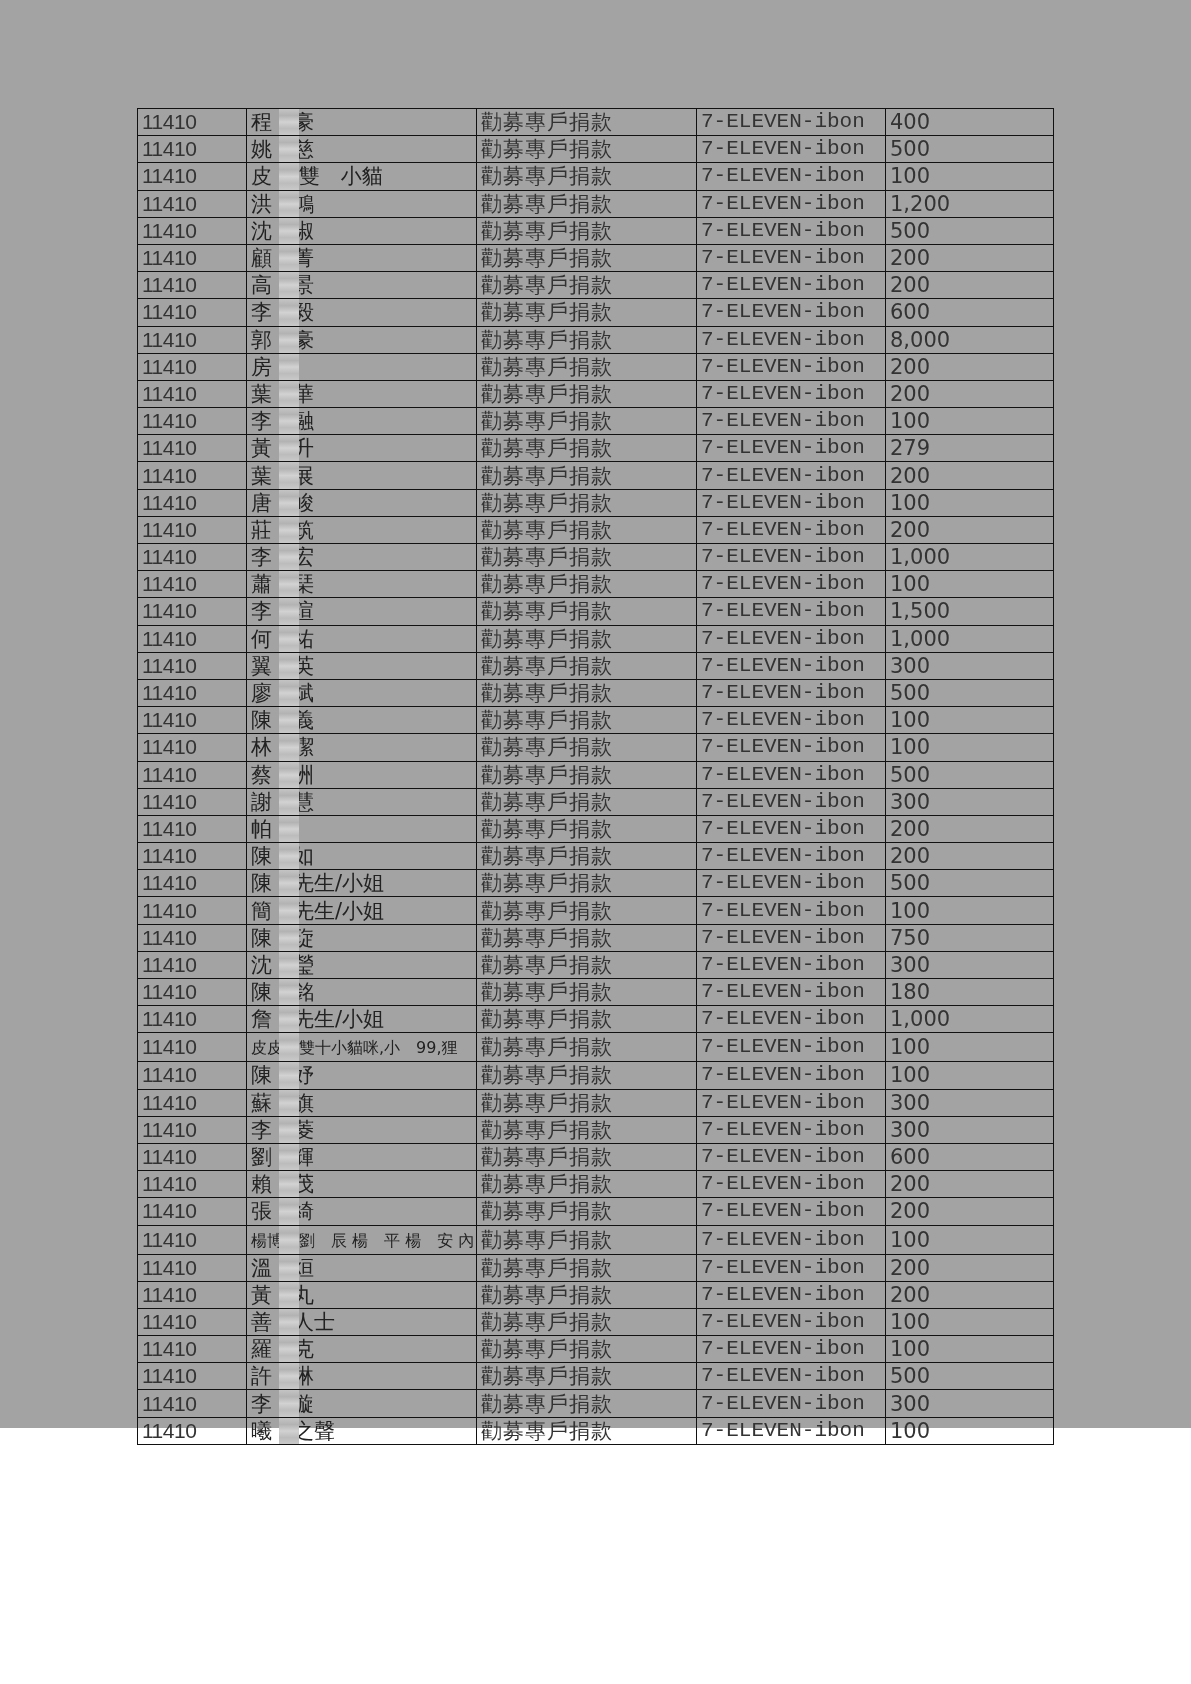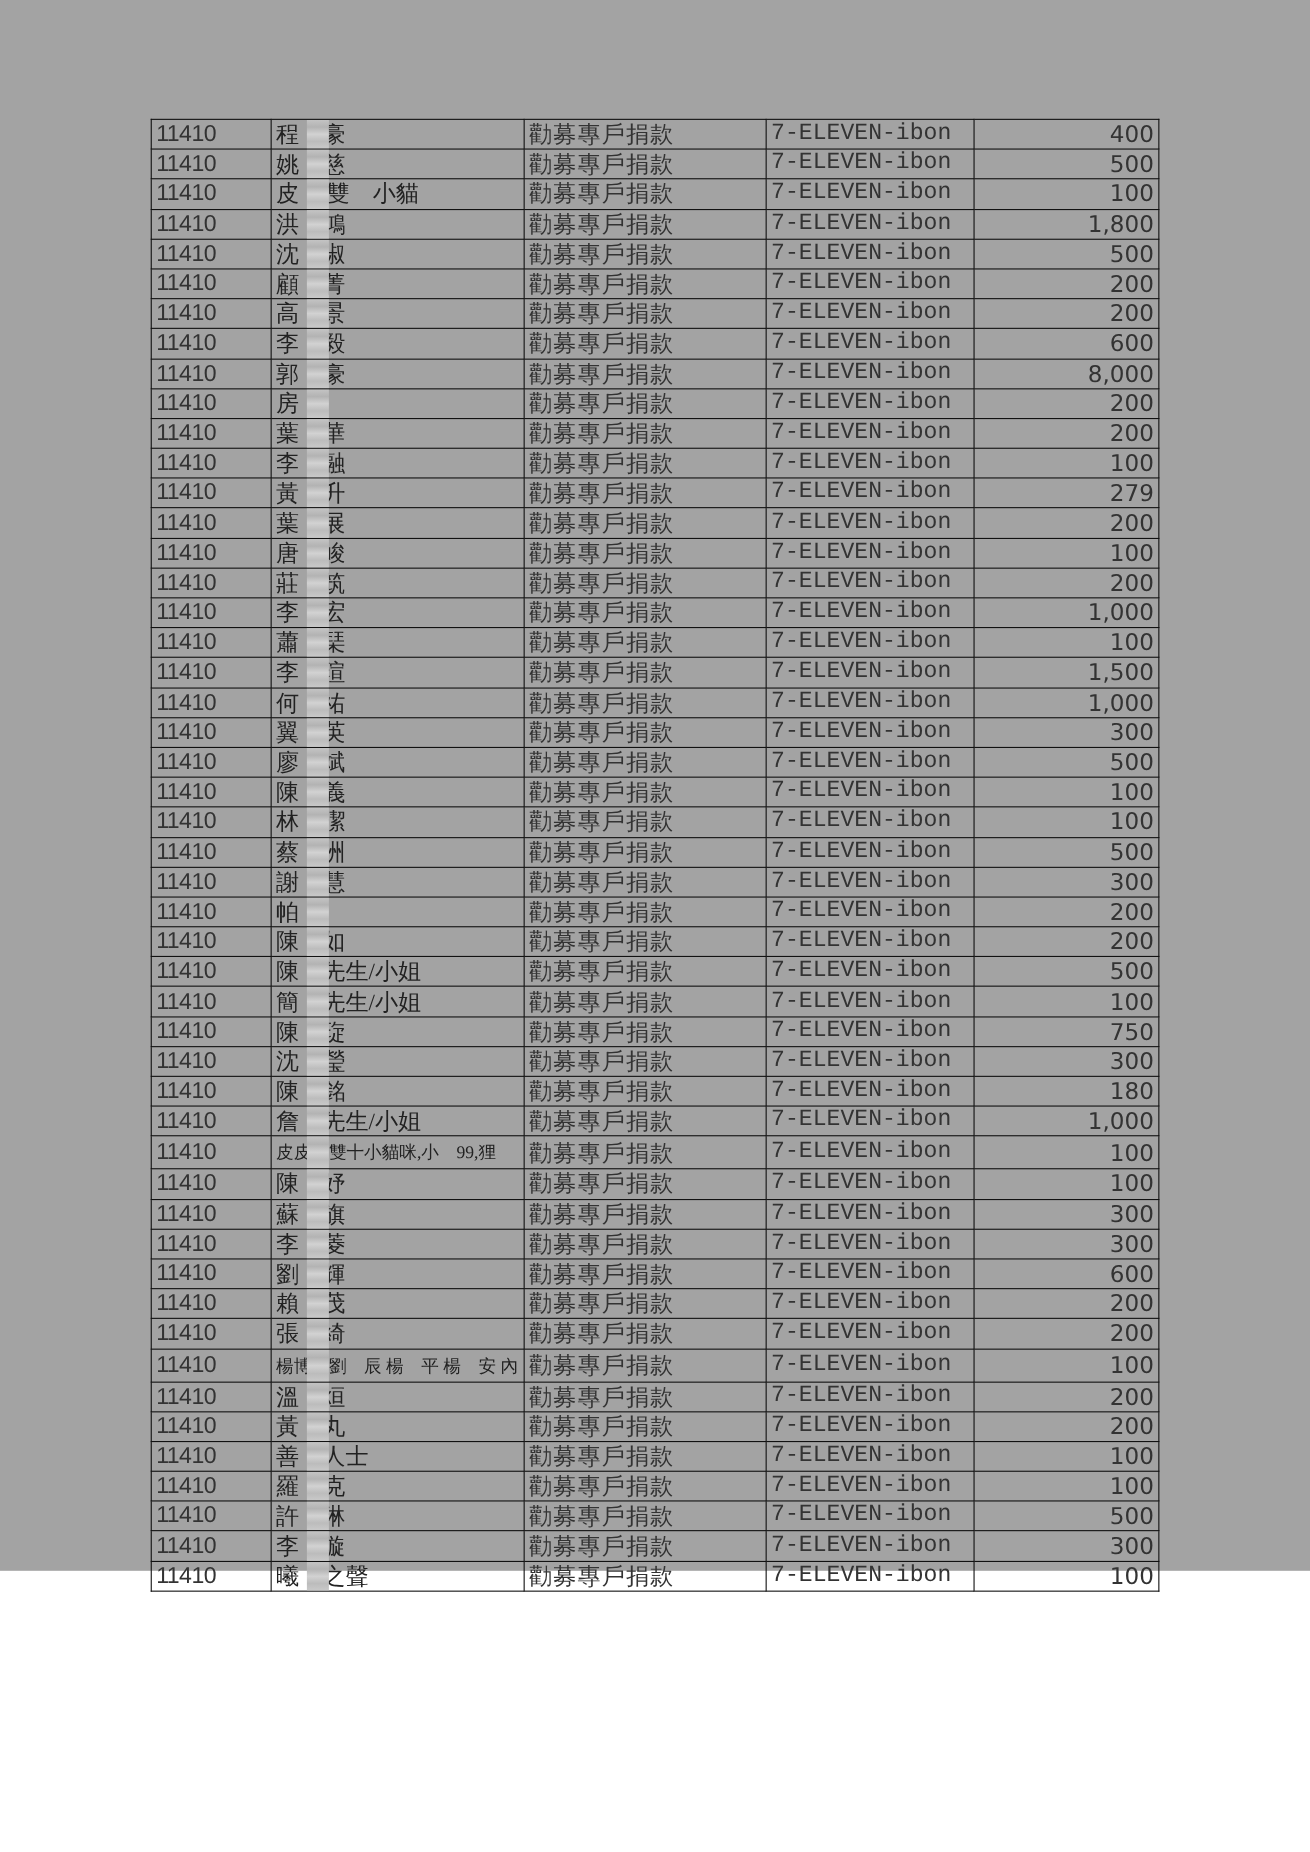--- a/index.html
+++ b/index.html
@@ -24,29 +24,29 @@
     height: 26.2px;
     padding: 0 4px 0 4px;
     font-size: 21px;
     line-height: 26px;
     white-space: nowrap;
     overflow: hidden;
     vertical-align: middle;
   }
   td.code { font-family: "Liberation Sans", sans-serif; font-weight: 300; letter-spacing: -0.5px; color:#333; }
   td.name { position: relative; }
-  td.name .name-text { position: relative; font-family: Liberation Serif, serif; }
+  td.name .name-text { position: relative; }
   td.name.small .name-text { font-size: 16px; }
   td.name .blur {
     position: absolute; left: 32px; top: 0; width: 20px; height: 100%;
     background: linear-gradient(180deg, #c4c4c4 0%, #b3b3b3 25%, #d2d2d2 50%, #bcbcbc 75%, #c9c9c9 100%);
   }
   td.category { letter-spacing: 1px; color:#333; }
   td.channel { font-family: Liberation Mono, monospace; color:#333; }
-  td.amount { text-align: right; padding-right: 12px; color:#333; }
+  td.amount { padding-right: 12px; color:#333; }
 </style>
 </head>
 <body>
 
 <div class="page">
   <table class="donations">
     <colgroup>
       <col class="c1">
         <col class="c2">
         <col class="c3">
@@ -73,21 +73,21 @@
           <td class="name"><span class="name-text">皮　'雙　小貓</span><span class="blur"></span></td>
           <td class="category">勸募專戶捐款</td>
           <td class="channel">7-ELEVEN-ibon</td>
           <td class="amount">100</td>
         </tr>
         <tr>
           <td class="code">11410</td>
           <td class="name"><span class="name-text">洪　鴻</span><span class="blur"></span></td>
           <td class="category">勸募專戶捐款</td>
           <td class="channel">7-ELEVEN-ibon</td>
-          <td class="amount">1,800</td>
+          <td class="amount">1,200</td>
         </tr>
         <tr>
           <td class="code">11410</td>
           <td class="name"><span class="name-text">沈　淑</span><span class="blur"></span></td>
           <td class="category">勸募專戶捐款</td>
           <td class="channel">7-ELEVEN-ibon</td>
           <td class="amount">500</td>
         </tr>
         <tr>
           <td class="code">11410</td>

